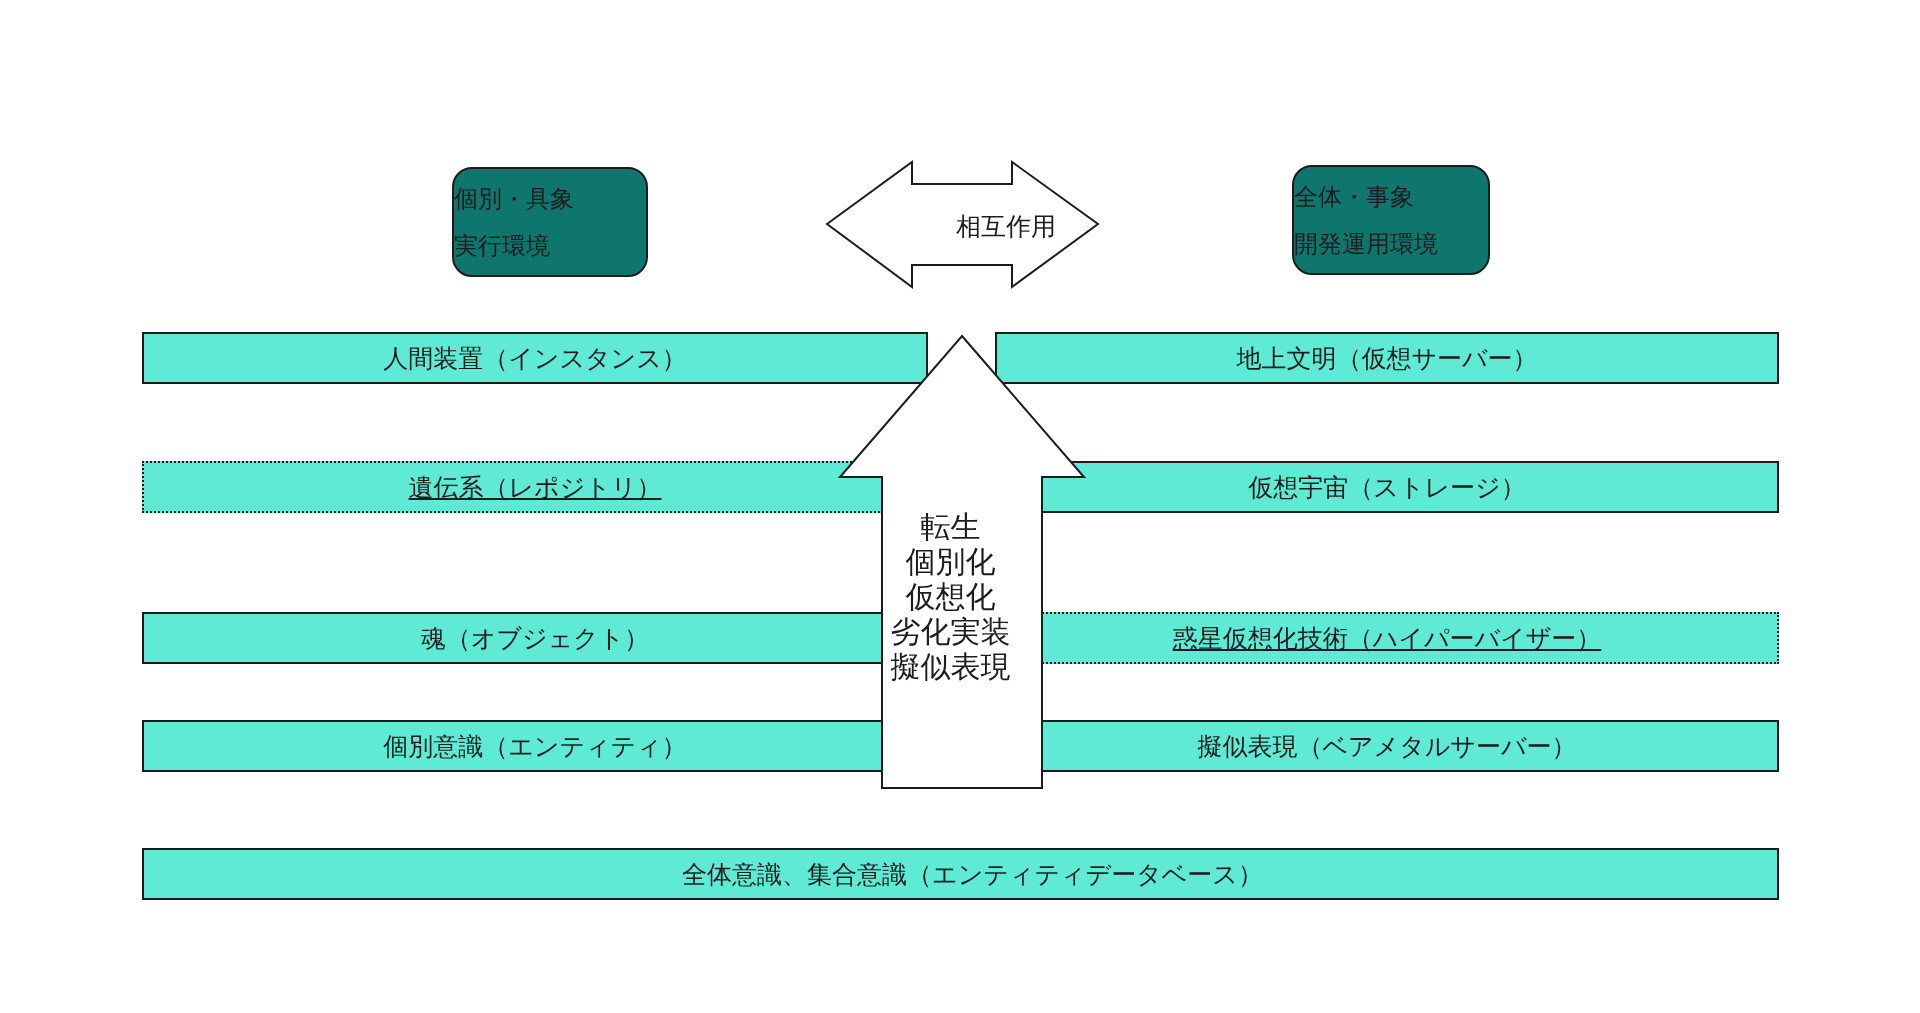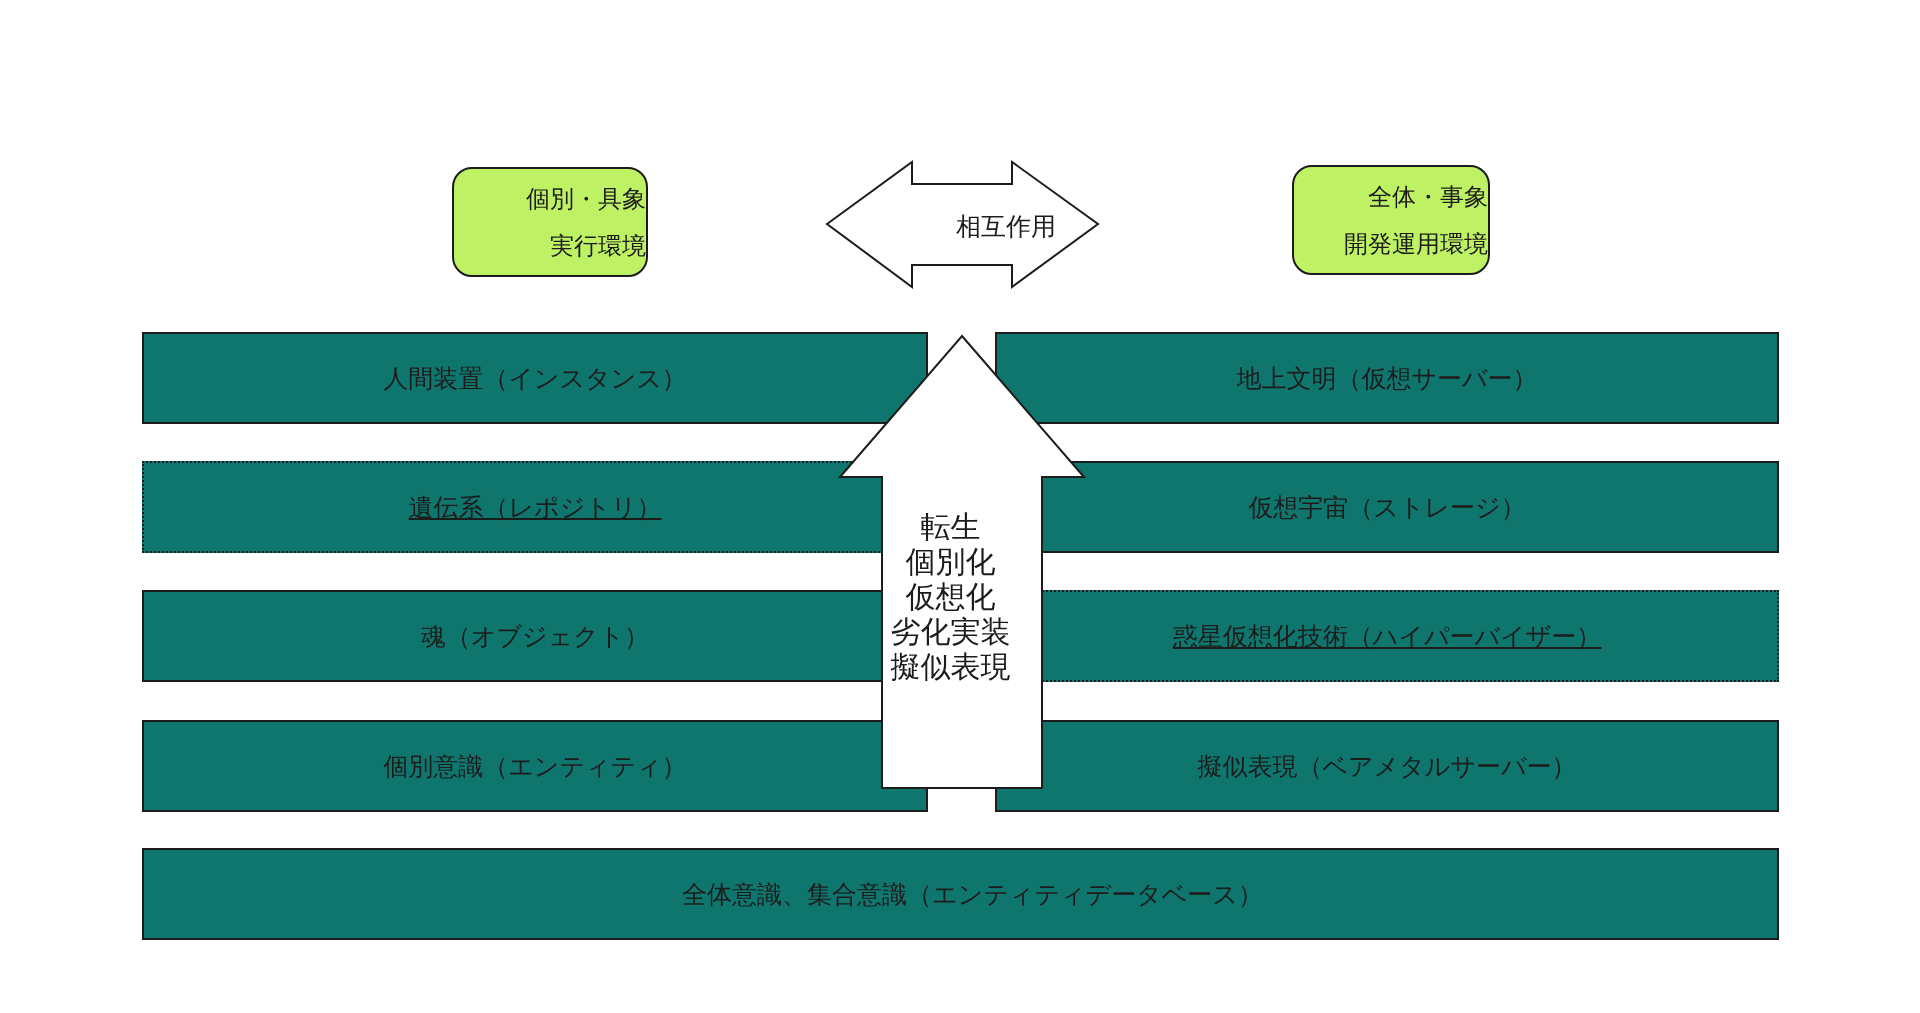--- a/index.html
+++ b/index.html
@@ -29,52 +29,52 @@
   .title span {
     display: inline-block;
     border-bottom: 3px solid #1c1c1c;
     padding-bottom: 4px;
   }
   .pill {
     position: absolute;
     box-sizing: border-box;
     border: 2px solid #1c1c1c;
     border-radius: 20px;
-    background: #bef264;
+    background: #0f766e;
     display: flex;
     flex-direction: column;
-    align-items: flex-end;
+    align-items: flex-start;
     justify-content: center;
     font-size: 24px;
     line-height: 37px;
     text-align: center;
     gap: 10px;
   }
   .pill-left  { left: 452px;  top: 167px; width: 196px; height: 110px; }
   .pill-right { left: 1292px; top: 165px; width: 198px; height: 110px; }
 
   .box {
     position: absolute;
     box-sizing: border-box;
-    background: #0f766e;
+    background: #5eead4;
     border: 2px solid #1c1c1c;
     display: flex;
     align-items: center;
     justify-content: center;
     font-size: 25px;
     text-align: center;
-    height: 92px;
+    height: 52px;
   }
   .box.dotted { border: 2px dotted #1c1c1c; text-decoration: underline; }
   .colL { left: 142px; width: 786px; }
   .colR { left: 995px; width: 784px; }
   .full { left: 142px; width: 1637px; padding-left: 24px; }
   .r0 { top: 332px; }
   .r1 { top: 461px; }
-  .r2 { top: 590px; }
+  .r2 { top: 612px; }
   .r3 { top: 720px; text-align: center; }
   .rb { top: 848px; }
 
   .arrow-layer {
     position: absolute;
     left: 0;
     top: 0;
     width: 1920px;
     height: 1013px;
     pointer-events: none;

